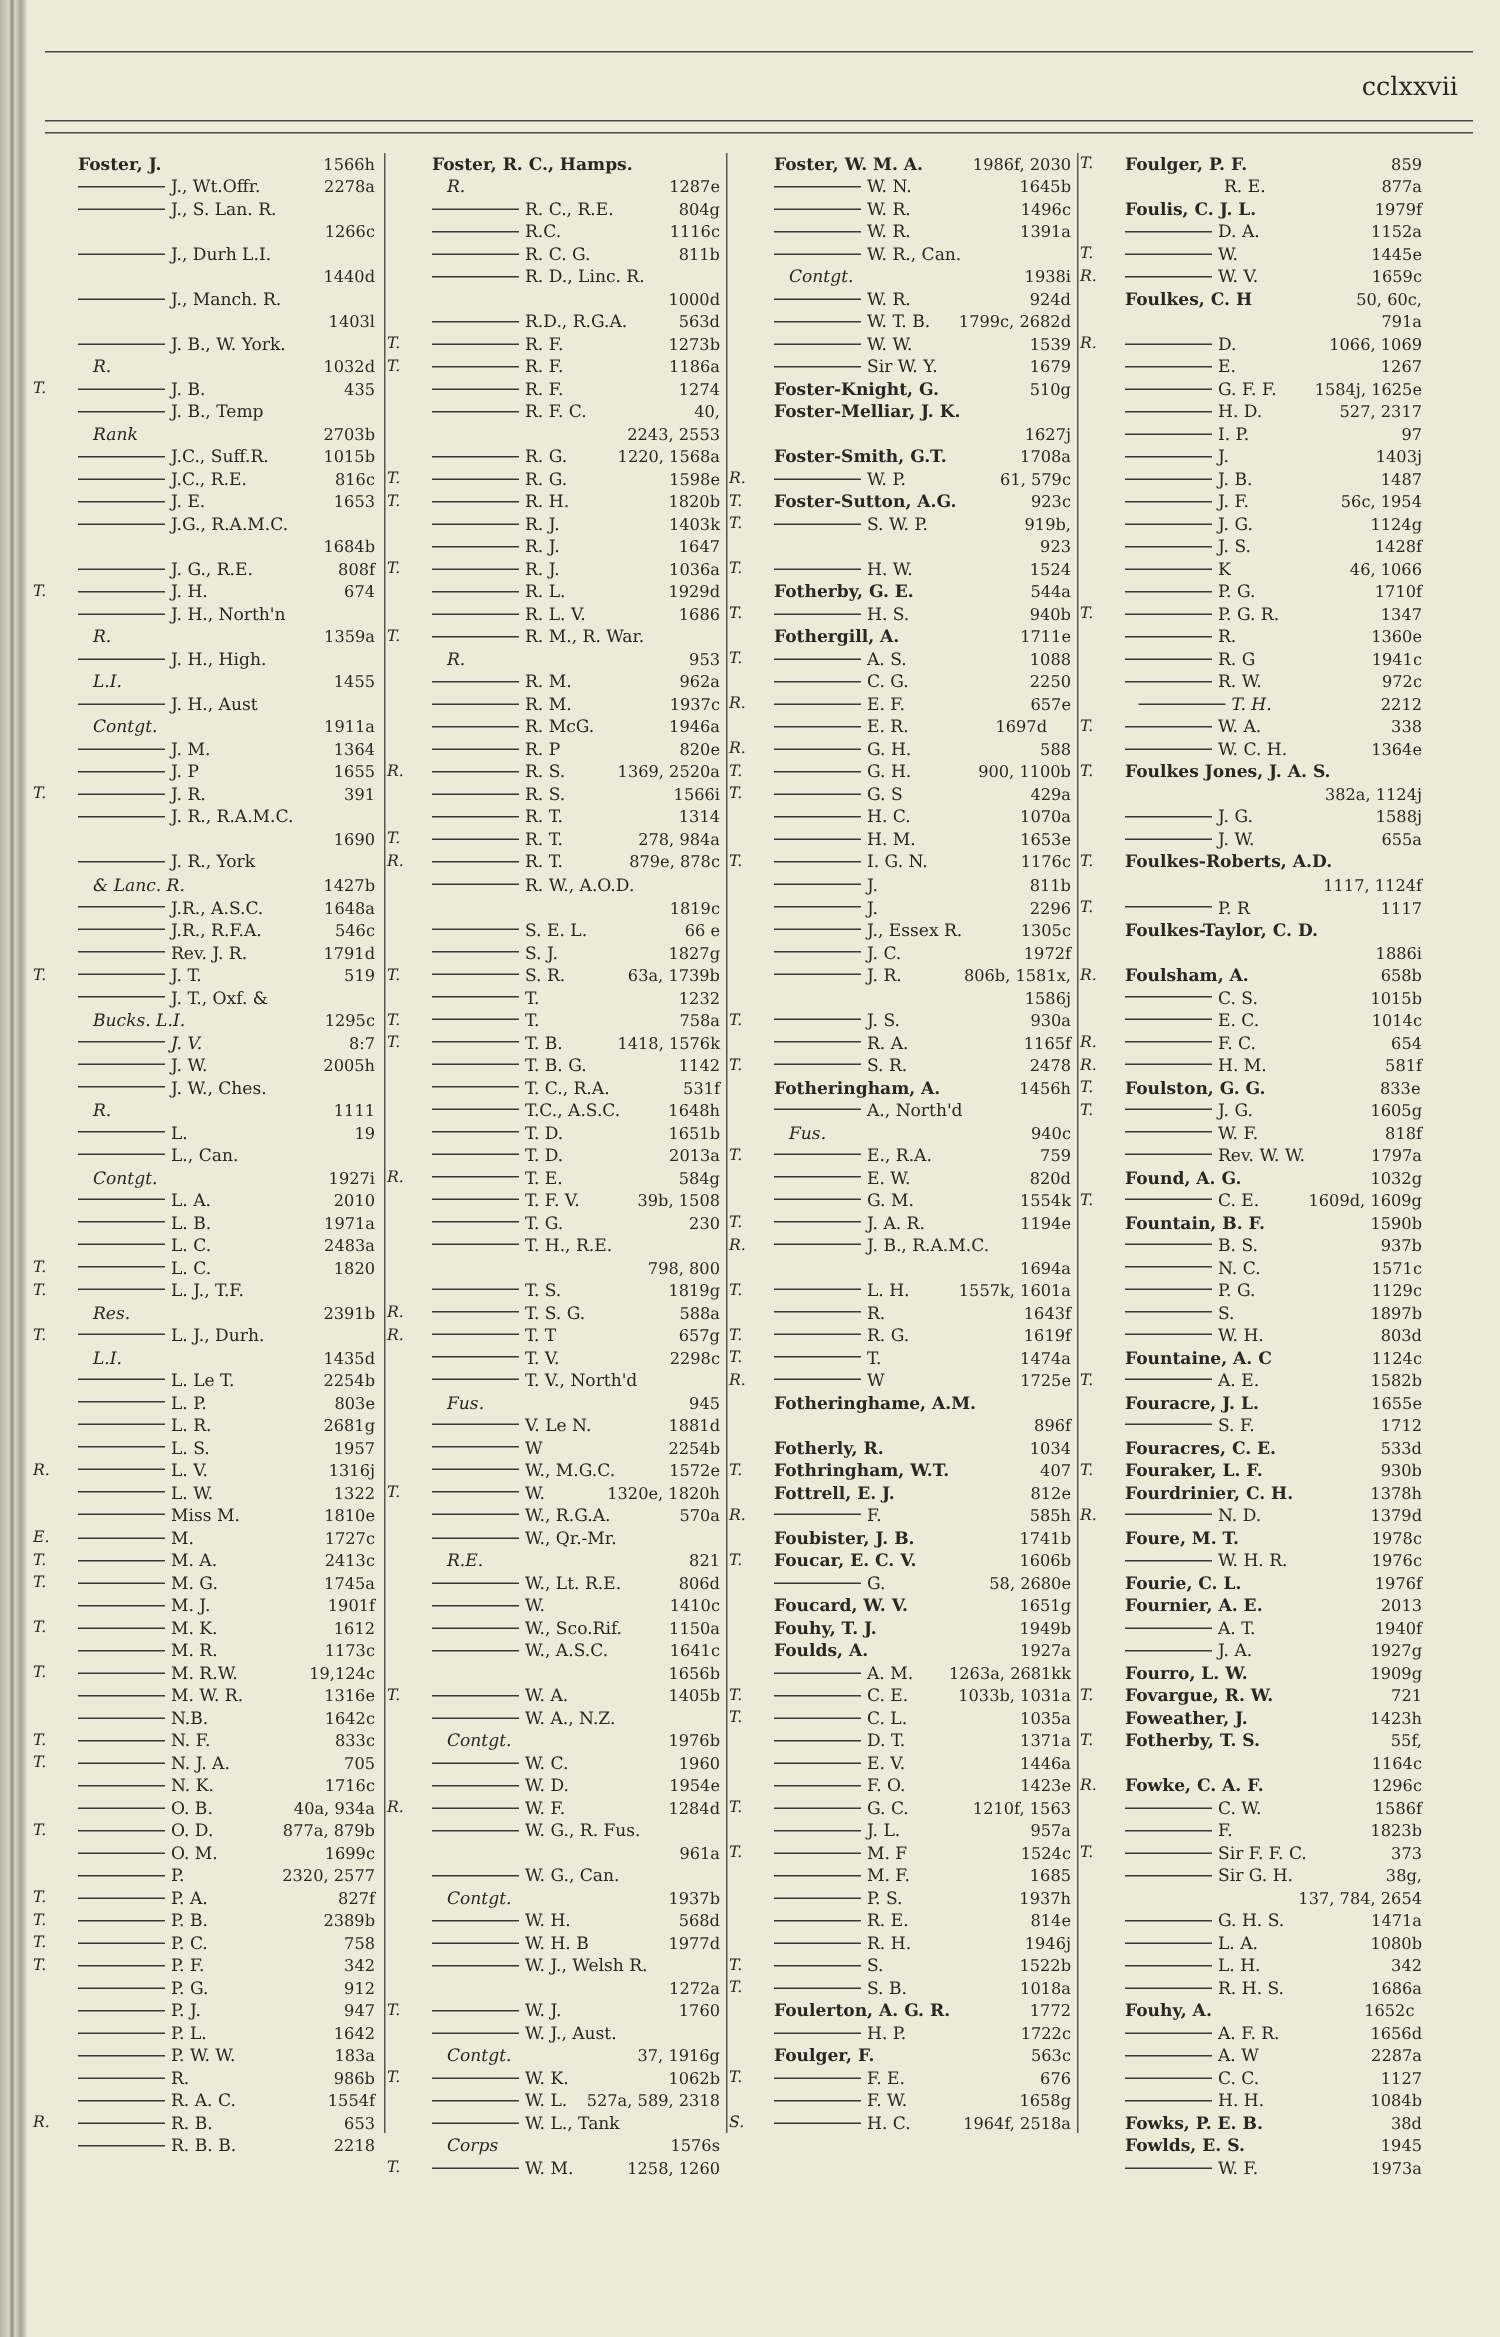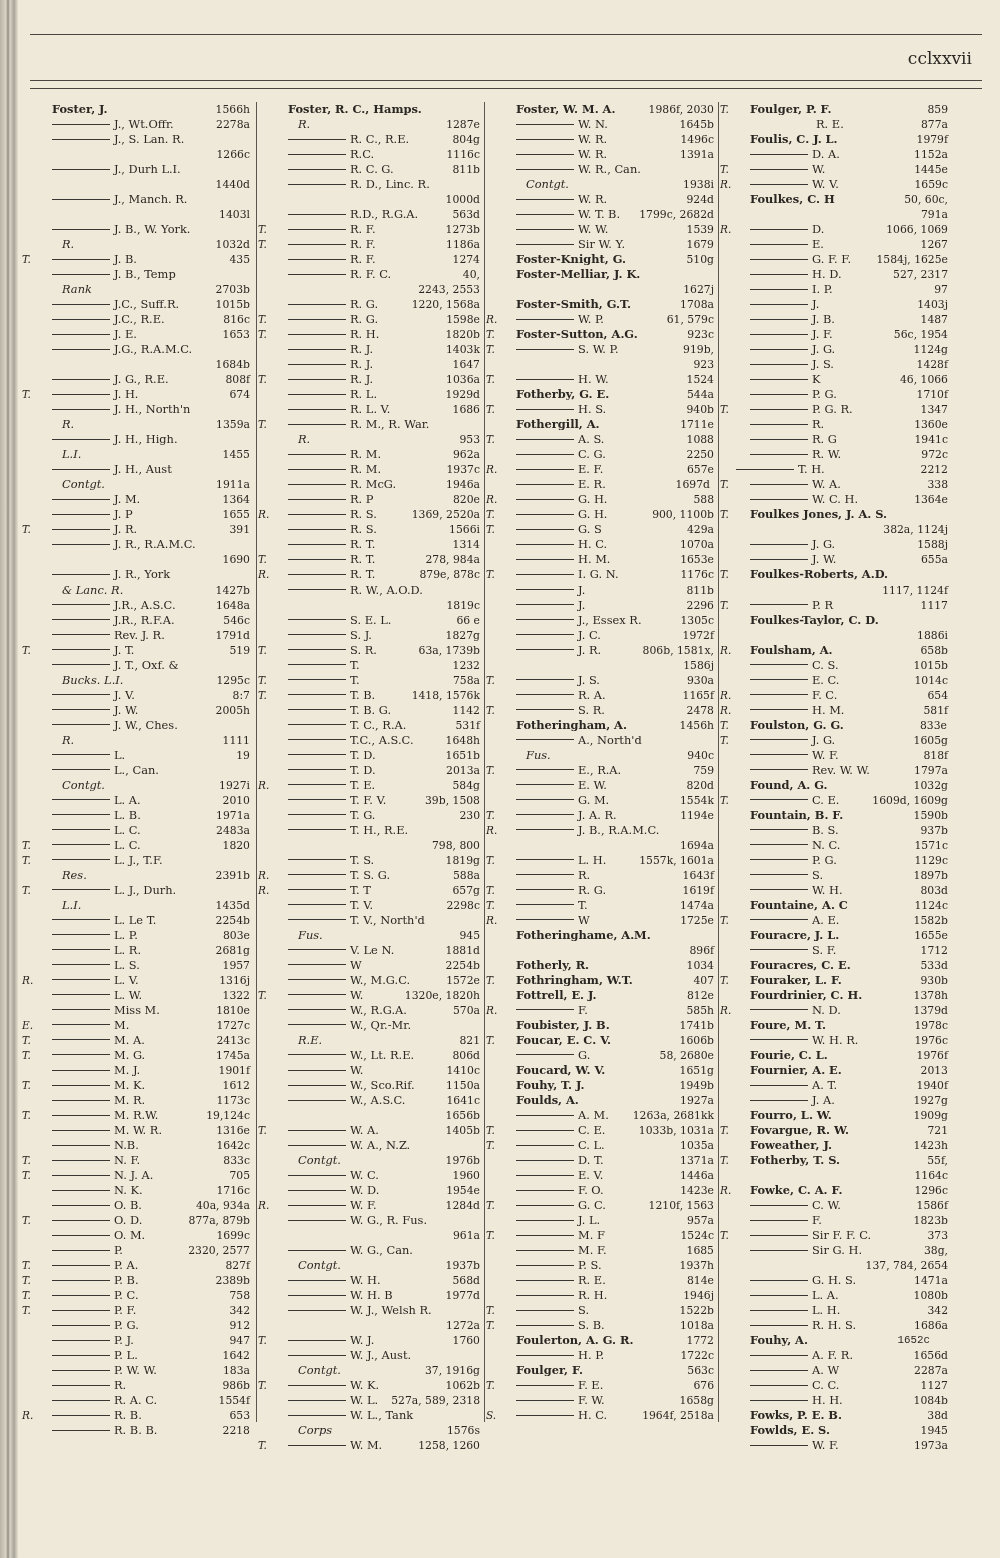--- a/index.html
+++ b/index.html
@@ -244,21 +244,21 @@
         <span class="row-text" style="left: 30px;"><span class="dash" style="width: 58px;"></span><span>J. T., Oxf. &amp;</span></span>
         <span class="ref" style="right: 4px;"></span>
       </div>
       <div class="row">
         <span class="marker"></span>
         <span class="row-text it" style="left: 40px;"><span>Bucks. L.I.</span></span>
         <span class="ref" style="right: 4px;">1295c</span>
       </div>
       <div class="row">
         <span class="marker"></span>
-        <span class="row-text" style="left: 30px;"><span class="dash" style="width: 58px;"></span><span>J. V.</span></span>
+        <span class="row-text" style="left: 30px; font-style: italic;"><span class="dash" style="width: 58px;"></span><span>J. V.</span></span>
         <span class="ref" style="right: 4px;">8:7</span>
       </div>
       <div class="row">
         <span class="marker"></span>
         <span class="row-text" style="left: 30px;"><span class="dash" style="width: 58px;"></span><span>J. W.</span></span>
         <span class="ref" style="right: 4px;">2005h</span>
       </div>
       <div class="row">
         <span class="marker"></span>
         <span class="row-text" style="left: 30px;"><span class="dash" style="width: 58px;"></span><span>J. W., Ches.</span></span>
@@ -1076,21 +1076,21 @@
         <span class="ref" style="right: 4px;">2250</span>
       </div>
       <div class="row">
         <span class="marker">R.</span>
         <span class="row-text" style="left: 30px;"><span class="dash" style="width: 58px;"></span><span>E. F.</span></span>
         <span class="ref" style="right: 4px;">657e</span>
       </div>
       <div class="row">
         <span class="marker"></span>
         <span class="row-text" style="left: 30px;"><span class="dash" style="width: 58px;"></span><span>E. R.</span></span>
-        <span class="ref" style="right: 8px;">1697d</span>
+        <span class="ref" style="right: 20px;">1697d</span>
       </div>
       <div class="row">
         <span class="marker">R.</span>
         <span class="row-text" style="left: 30px;"><span class="dash" style="width: 58px;"></span><span>G. H.</span></span>
         <span class="ref" style="right: 4px;">588</span>
       </div>
       <div class="row">
         <span class="marker">T.</span>
         <span class="row-text" style="left: 30px;"><span class="dash" style="width: 58px;"></span><span>G. H.</span></span>
         <span class="ref" style="right: 4px;">900, 1100b</span>
@@ -1513,21 +1513,21 @@
         <span class="row-text" style="left: 30px;"><span class="dash" style="width: 58px;"></span><span>R. G</span></span>
         <span class="ref" style="right: 4px;">1941c</span>
       </div>
       <div class="row">
         <span class="marker"></span>
         <span class="row-text" style="left: 30px;"><span class="dash" style="width: 58px;"></span><span>R. W.</span></span>
         <span class="ref" style="right: 4px;">972c</span>
       </div>
       <div class="row">
         <span class="marker"></span>
-        <span class="row-text" style="left: 16px;"><span class="dash" style="width: 58px;"></span><span>T. H.</span></span>
+        <span class="row-text" style="left: 39px; font-style: italic;"><span class="dash" style="width: 58px;"></span><span>T. H.</span></span>
         <span class="ref" style="right: 4px;">2212</span>
       </div>
       <div class="row">
         <span class="marker">T.</span>
         <span class="row-text" style="left: 30px;"><span class="dash" style="width: 58px;"></span><span>W. A.</span></span>
         <span class="ref" style="right: 4px;">338</span>
       </div>
       <div class="row">
         <span class="marker"></span>
         <span class="row-text" style="left: 30px;"><span class="dash" style="width: 58px;"></span><span>W. C. H.</span></span>
@@ -1804,21 +1804,21 @@
         <span class="ref" style="right: 4px;">342</span>
       </div>
       <div class="row">
         <span class="marker"></span>
         <span class="row-text" style="left: 30px;"><span class="dash" style="width: 58px;"></span><span>R. H. S.</span></span>
         <span class="ref" style="right: 4px;">1686a</span>
       </div>
       <div class="row">
         <span class="marker"></span>
         <span class="row-text bold" style="left: 30px;"><span>Fouhy, A.</span></span>
-        <span class="ref" style="right: 22px; font-family: Liberation Mono, monospace;">1652c</span>
+        <span class="ref" style="right: 9px;">1652c</span>
       </div>
       <div class="row">
         <span class="marker"></span>
         <span class="row-text" style="left: 30px;"><span class="dash" style="width: 58px;"></span><span>A. F. R.</span></span>
         <span class="ref" style="right: 4px;">1656d</span>
       </div>
       <div class="row">
         <span class="marker"></span>
         <span class="row-text" style="left: 30px;"><span class="dash" style="width: 58px;"></span><span>A. W</span></span>
         <span class="ref" style="right: 4px;">2287a</span>

